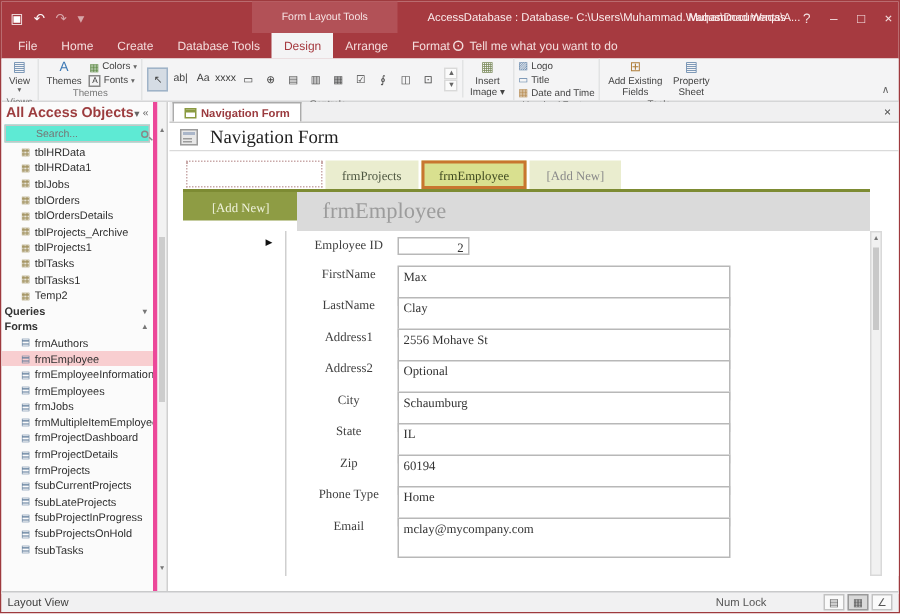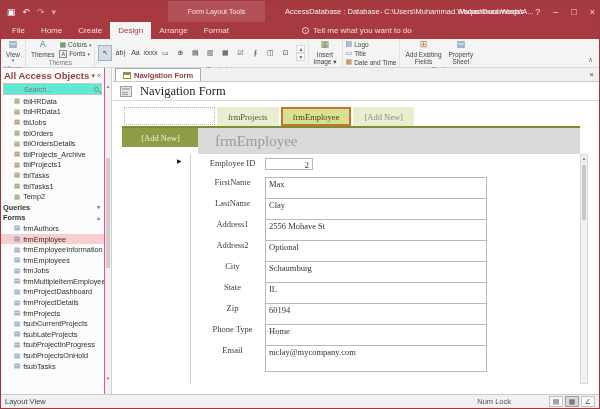--- a/index.html
+++ b/index.html
@@ -39,21 +39,21 @@
   .ctrl { width:14px; height:16px; display:flex; align-items:center; justify-content:center; font-size:7px; color:#3f3f3f; border:1px solid transparent; }
   .ctrl.active { background:#d5dce4; border-color:#9fb3c8; }
   .ctrl-scroll { display:flex; flex-direction:column; gap:0; margin-left:1px; }
   .ctrl-scroll span { font-size:5px; color:#666; border:1px solid #d9d9d9; width:9px; height:8px; display:flex; align-items:center; justify-content:center; background:#fbfbfb; }
   .chevron-collapse { position:absolute; right:6px; bottom:3px; font-size:7px; color:#666; }
 
   
   .main { position:absolute; left:0; top:67px; width:100%; height:328px; }
 
   
-  .navpane { position:absolute; left:0; top:0; width:104px; height:328px; background:#fbfbfb; border-right:1px solid #ec4899; overflow:hidden; }
+  .navpane { position:absolute; left:0; top:0; width:104px; height:328px; background:#fbfbfb; border-right:3px solid #ec4899; overflow:hidden; }
   .np-header { display:flex; align-items:center; height:15px; padding:0 3px; }
   .np-title { color:#9c3c3e; font-size:9.5px; font-weight:bold; flex:1; white-space:nowrap; }
   .np-glyphs { font-size:7px; color:#666; display:flex; gap:2px; }
   .np-search { margin:0 2px 1px 2px; height:12px; background:#5eead4; border:1px solid #c6c6c6; display:flex; align-items:center; padding:0 20px; }
   .np-search input { flex:1; border:none; outline:none; font-size:7px; color:#777; width:70px; font-family:"Liberation Sans",sans-serif; background:transparent; }
   .mag { width:5px; height:5px; border:1px solid #888; border-radius:50%; position:relative; flex:none; }
   .mag::after { content:""; position:absolute; left:4px; top:4px; width:3px; height:1px; background:#888; transform:rotate(45deg); }
   .np-list { overflow:hidden; }
   .nav-item { height:10.6px; display:flex; align-items:center; padding-left:13px; font-size:7.3px; color:#2f2f2f; white-space:nowrap; }
   .nav-item .ni-icon { font-size:6.5px; margin-right:3px; color:#9c8b55; }
@@ -139,20 +139,21 @@
 
   <div class="ribbon-tabs">
 
       <div class="rtab">File</div>
 
       <div class="rtab">Home</div>
 
       <div class="rtab">Create</div>
 
 
+      <div class="rtab">Database Tools</div>
 
       <div class="rtab active">Design</div>
 
       <div class="rtab">Arrange</div>
 
       <div class="rtab">Format</div>
     </div>
   <div style="position:absolute; left:293px; top:21px; height:17px;">
     <div class="tellme" style="height:17px;">
       <span class="bulb"></span>

